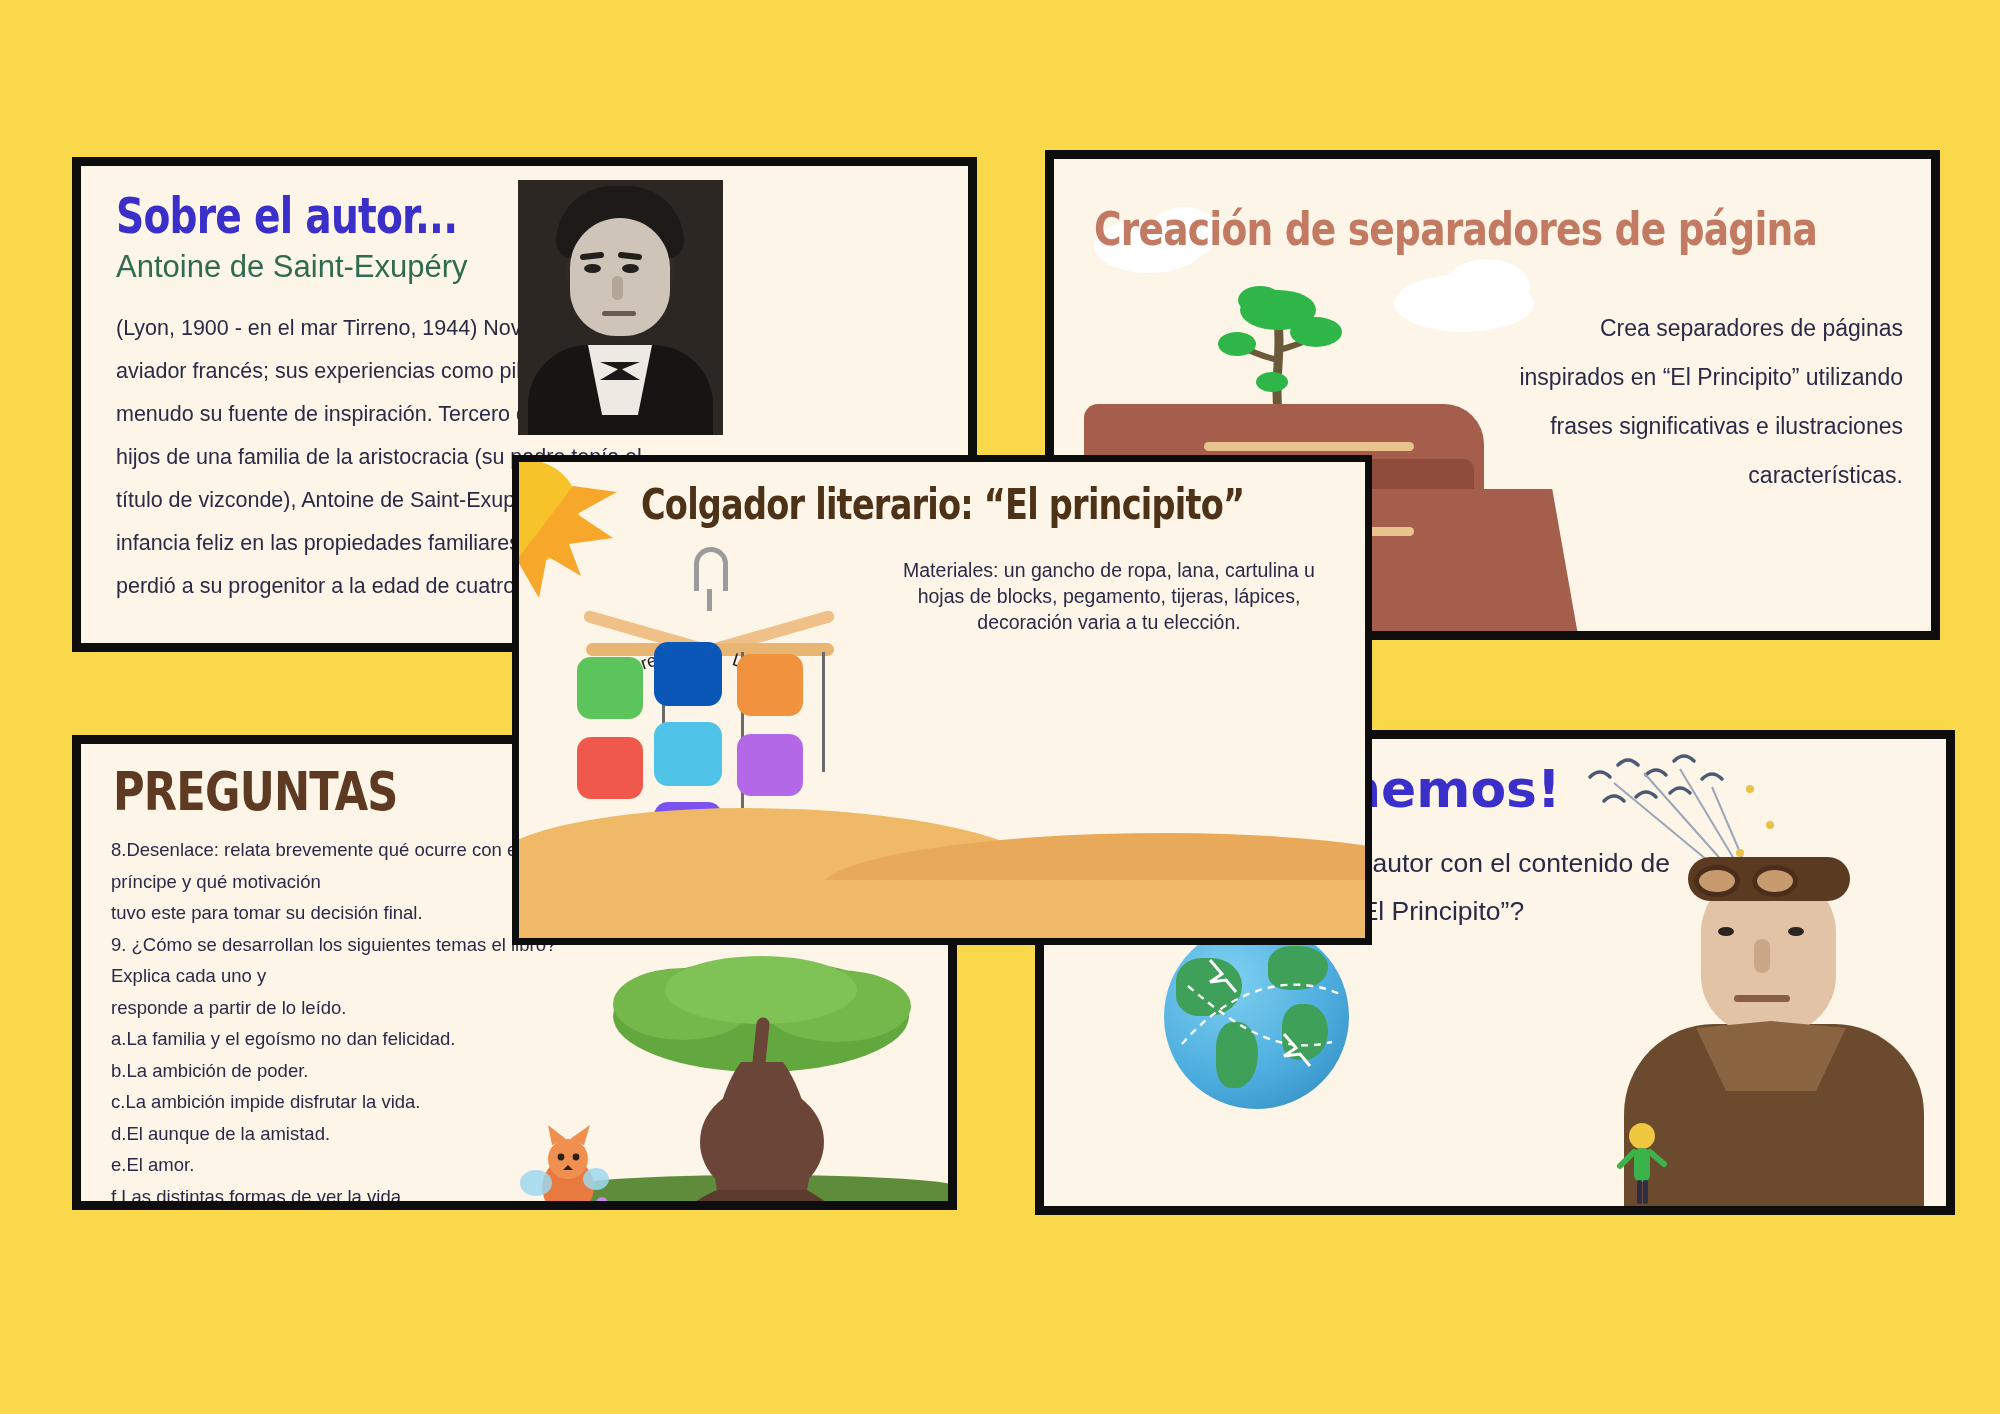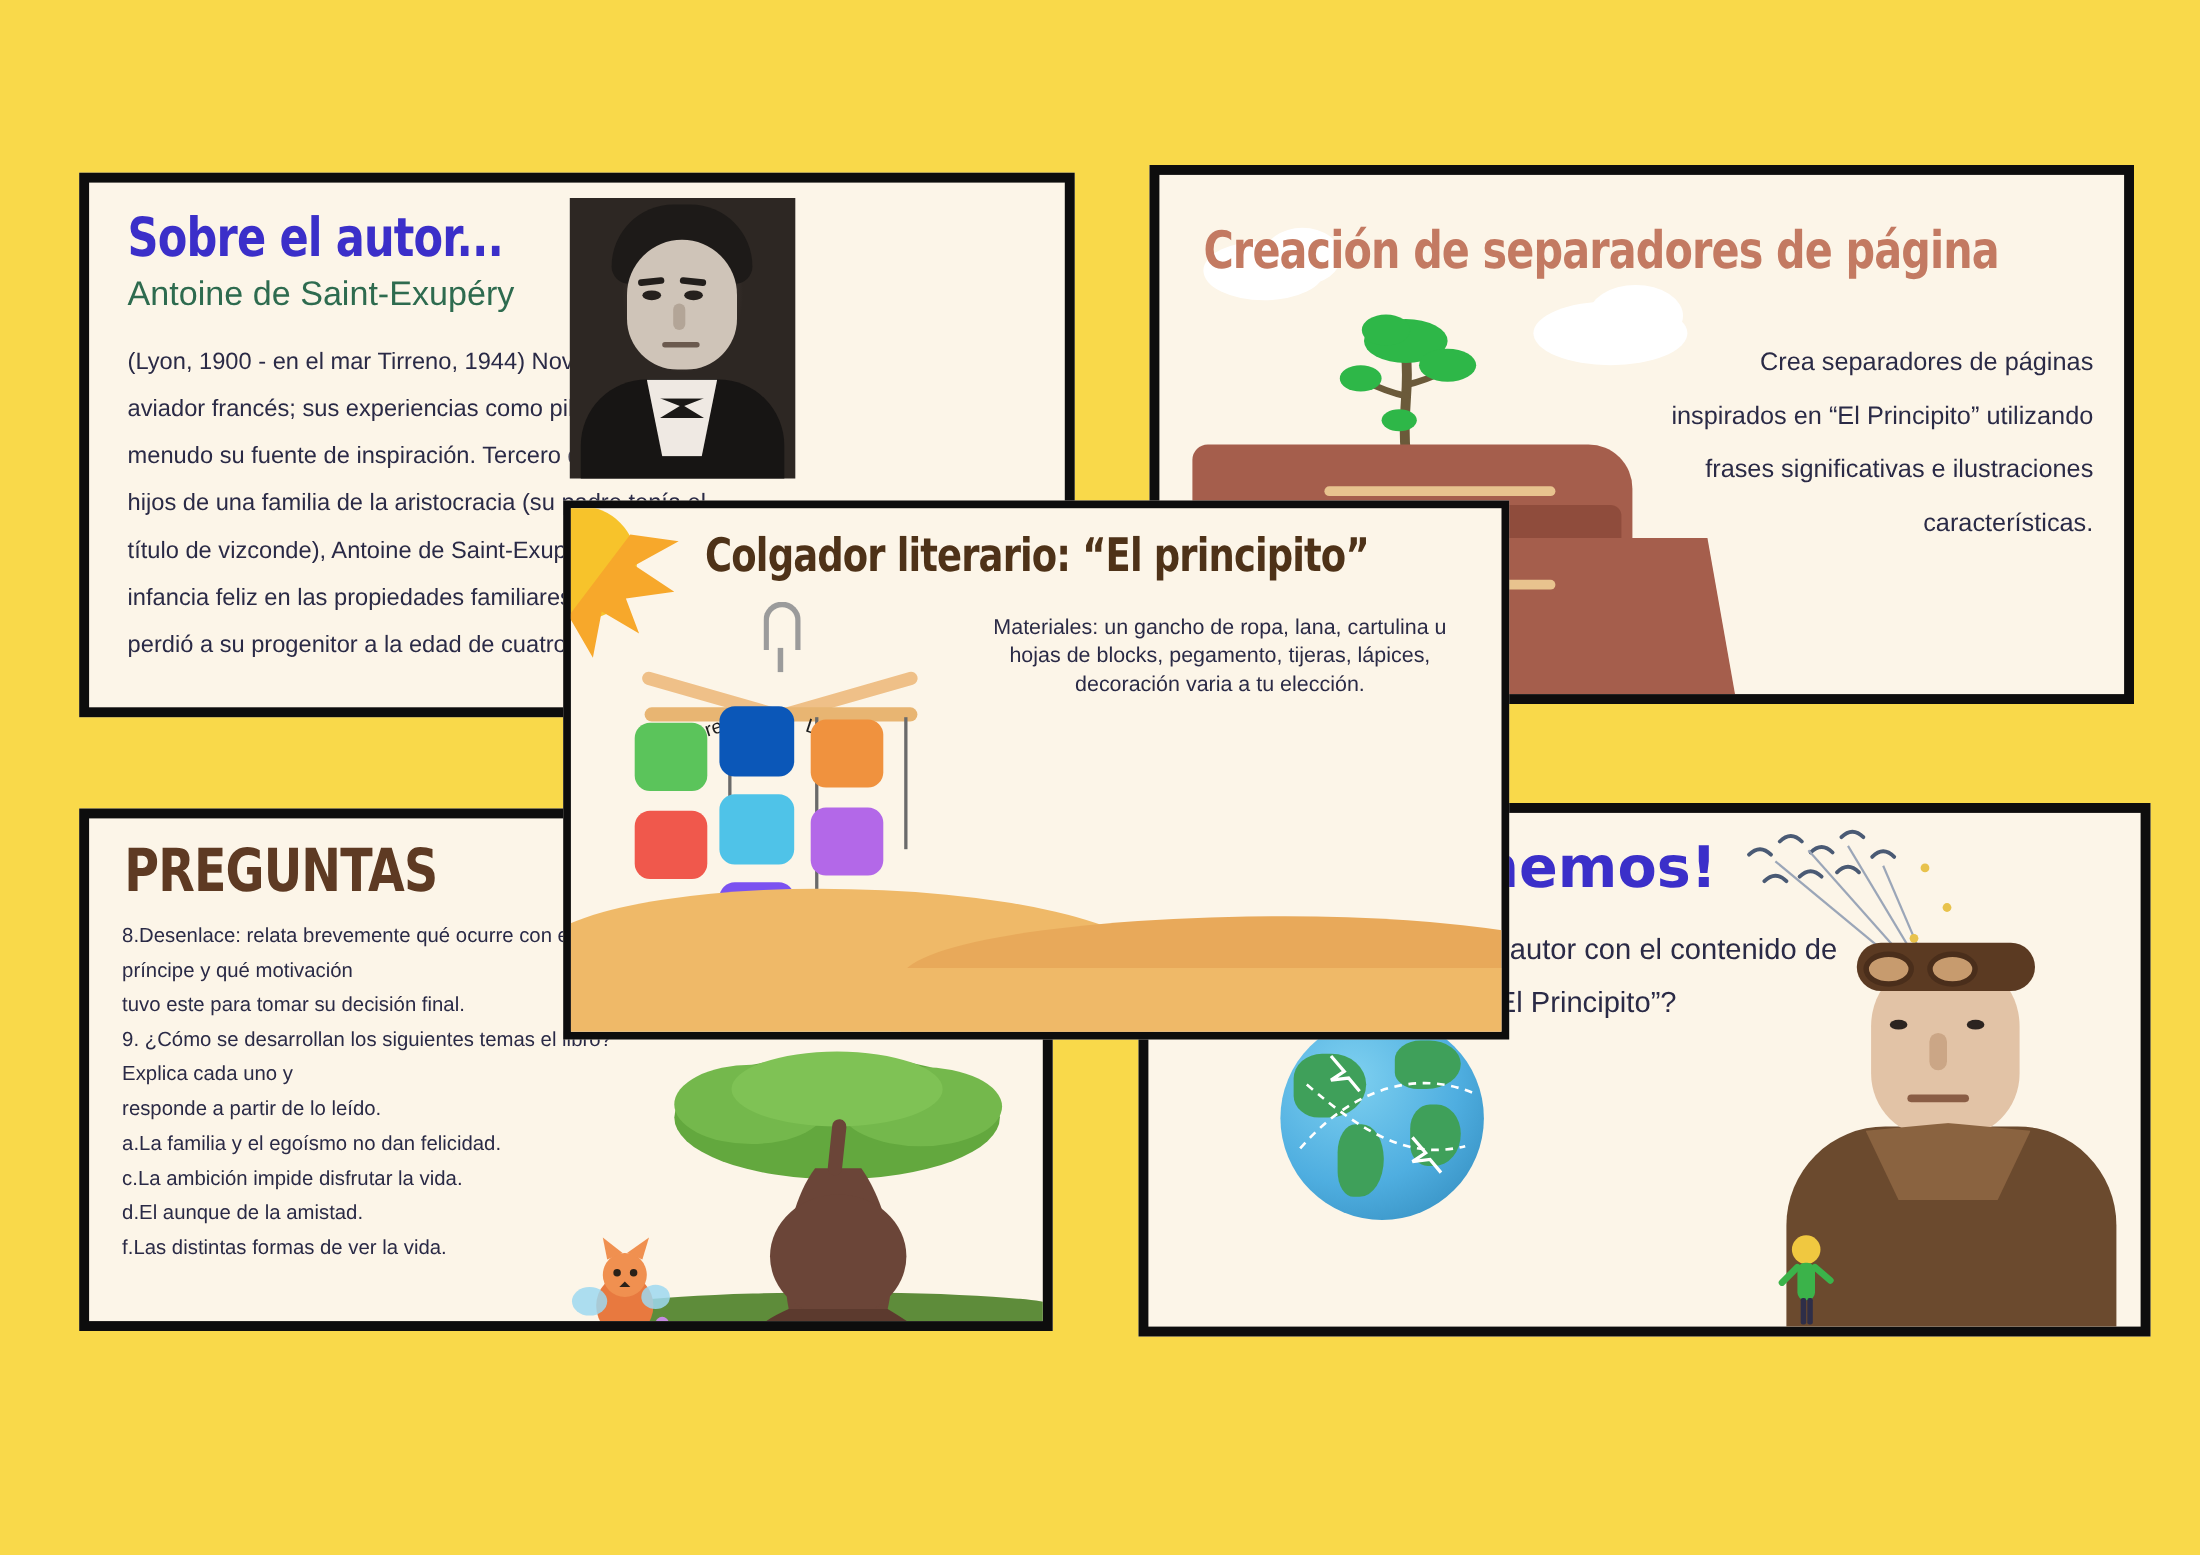--- a/index.html
+++ b/index.html
@@ -235,22 +235,24 @@
 
   <div class="card" id="card-preg">
     <div class="title-condensed" id="preg-title">PREGUNTAS</div>
 
     <div id="preg-body">
       <div>8.Desenlace: relata brevemente qué ocurre con el príncipe y qué motivación</div>
       <div>tuvo este para tomar su decisión final.</div>
       <div>9. ¿Cómo se desarrollan los siguientes temas el libro? Explica cada uno y</div>
       <div>responde a partir de lo leído.</div>
       <div>a.La familia y el egoísmo no dan felicidad.</div>
+      <div>b.La ambición de poder.</div>
       <div>c.La ambición impide disfrutar la vida.</div>
       <div>d.El aunque de la amistad.</div>
+      <div>e.El amor.</div>
       <div>f.Las distintas formas de ver la vida.</div>
 
     </div>
 
     <div class="grass"></div>
 
     <svg id="baobab" viewBox="0 0 340 270">
       <ellipse cx="170" cy="72" rx="148" ry="56" fill="#63A83E"></ellipse>
       <ellipse cx="92" cy="60" rx="70" ry="36" fill="#74B84C"></ellipse>
       <ellipse cx="246" cy="62" rx="74" ry="36" fill="#74B84C"></ellipse>

